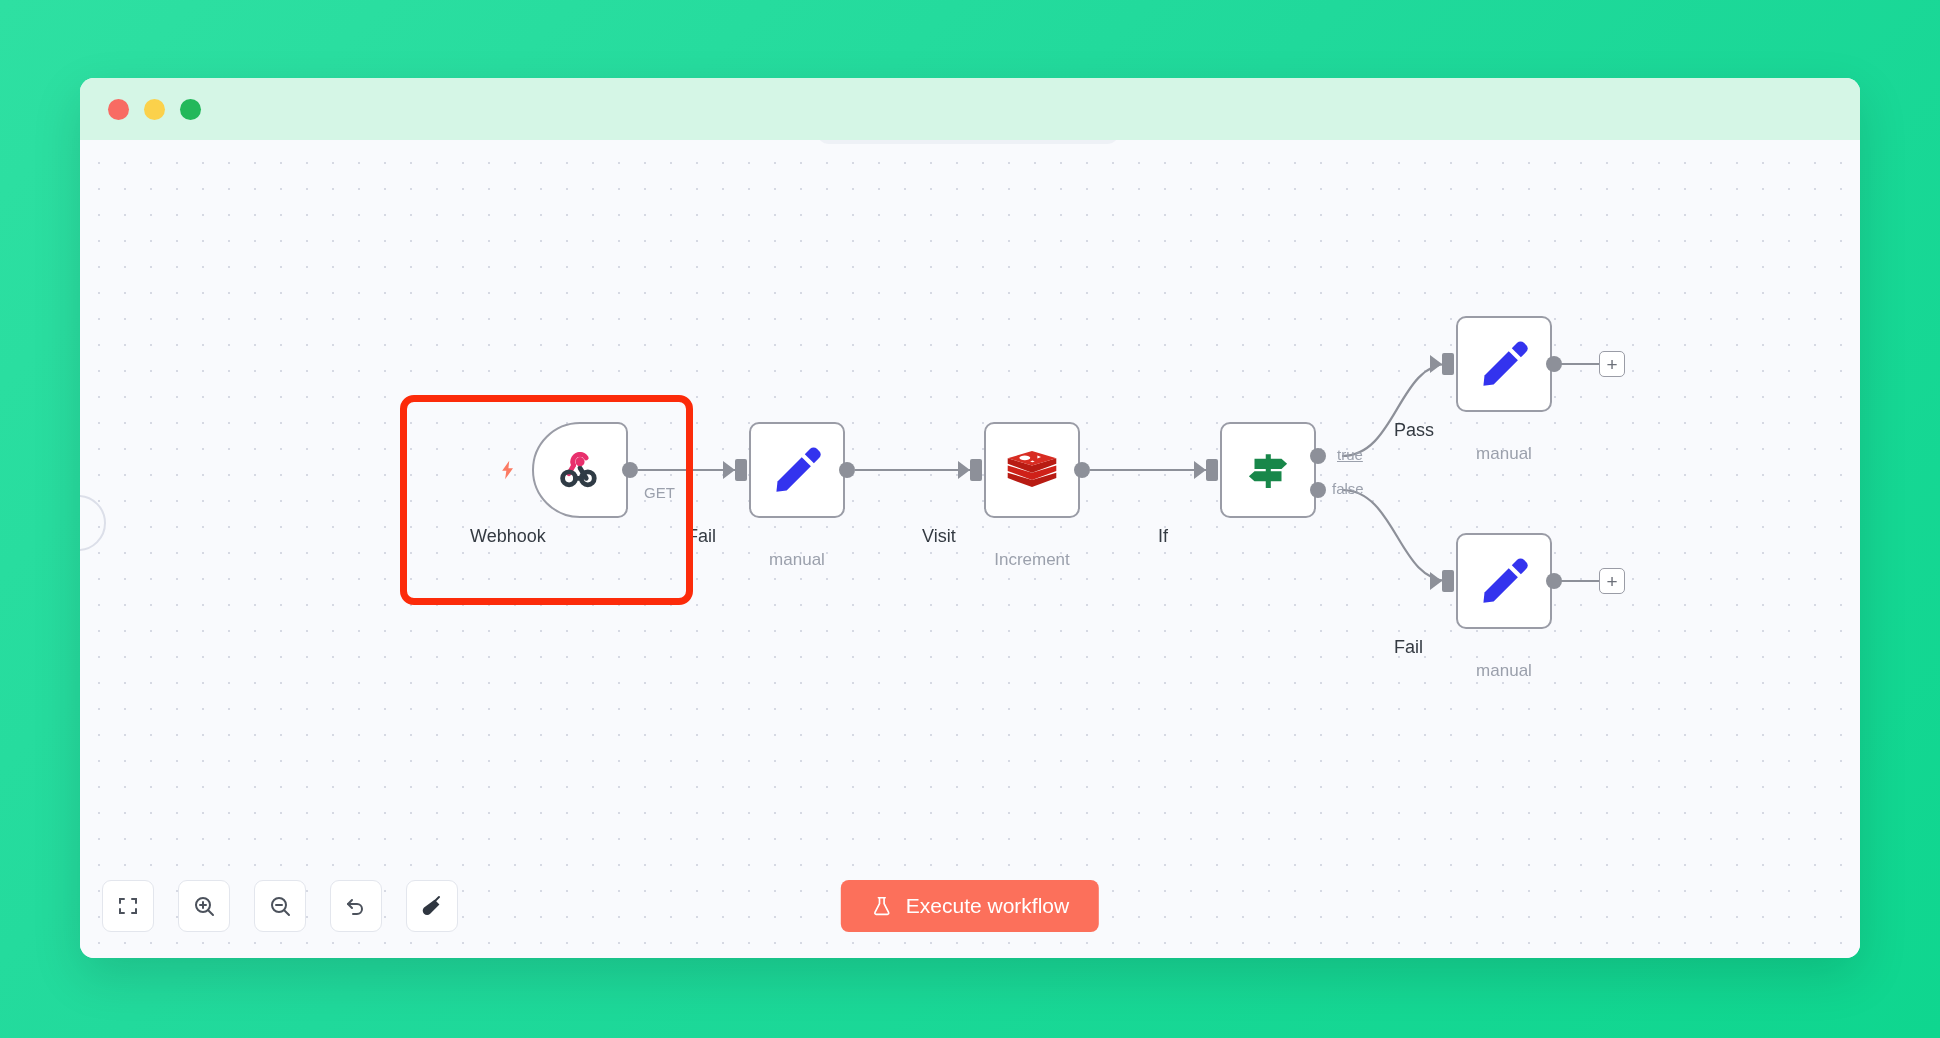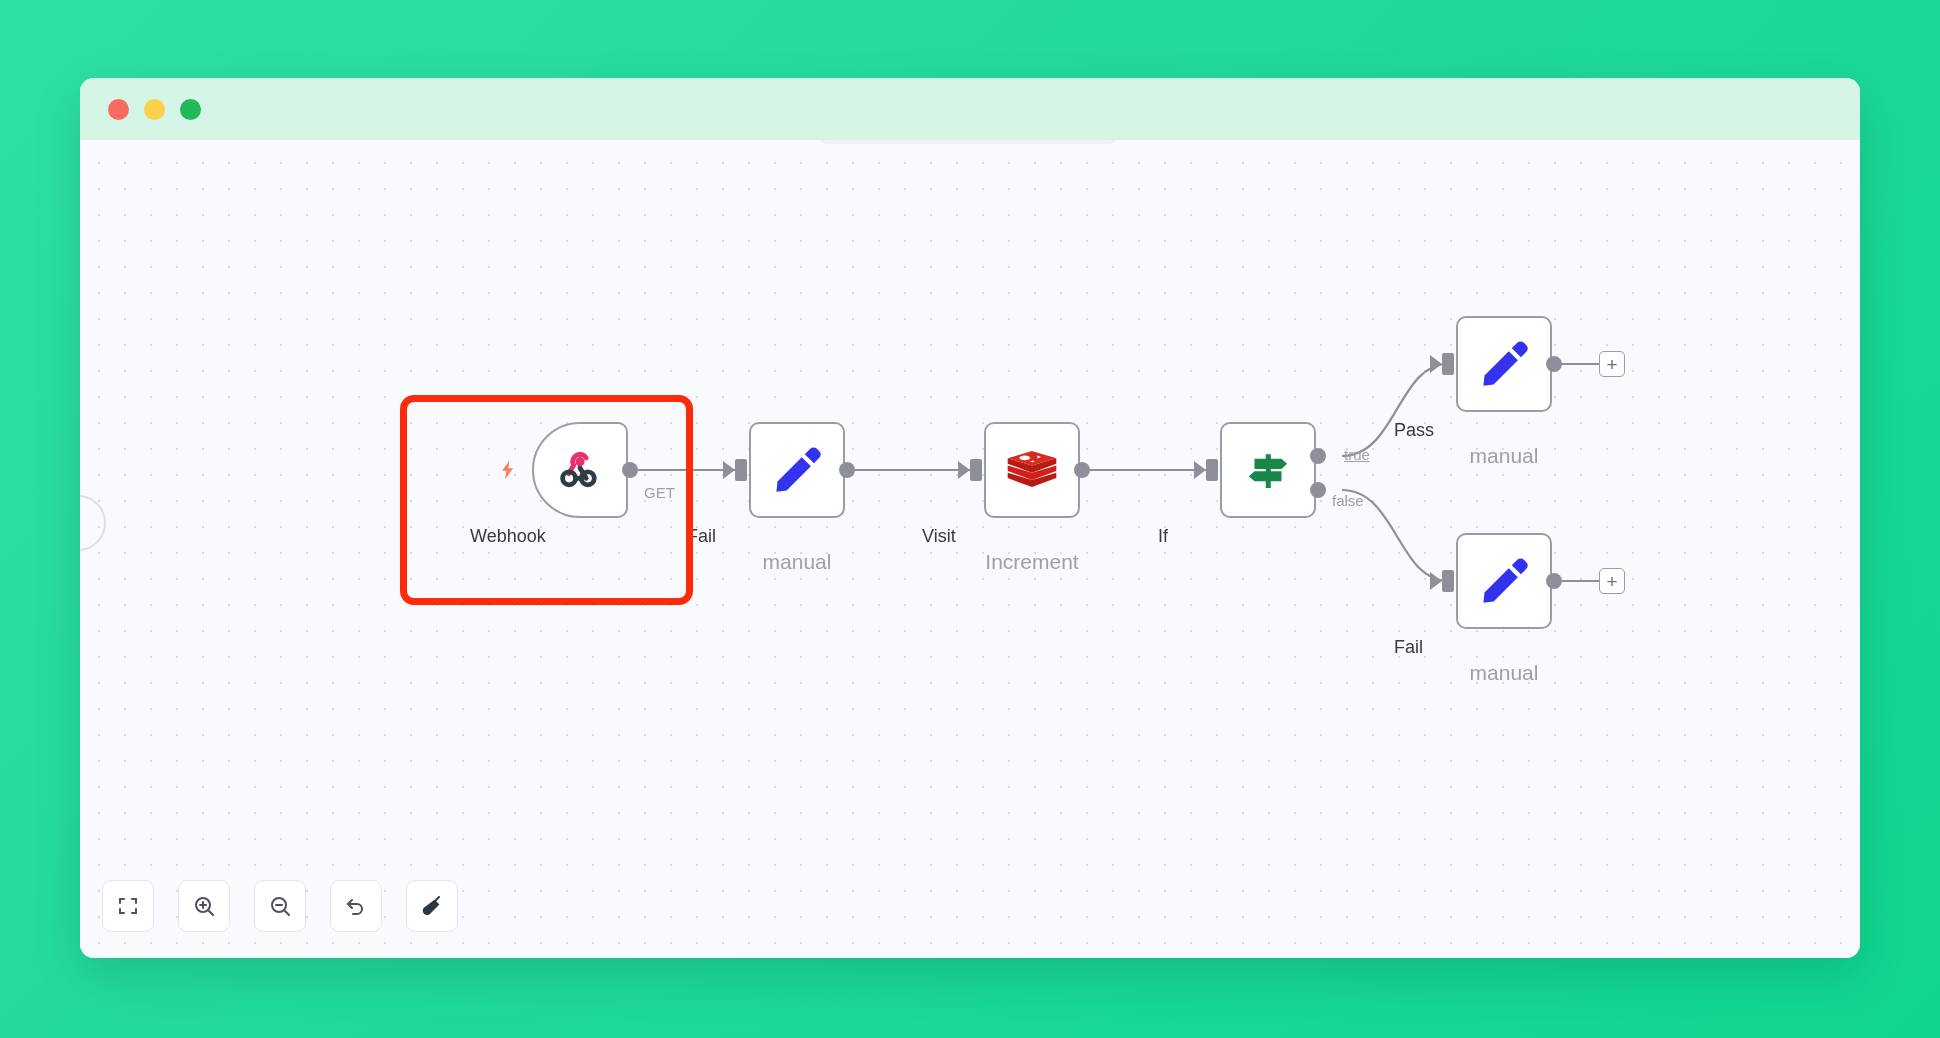--- a/index.html
+++ b/index.html
@@ -127,21 +127,21 @@
     color: #343a42;
     white-space: nowrap;
   }
 
   .node-sub {
     position: absolute;
     top: 80px;
     left: -110px;
     width: 220px;
     text-align: center;
-    font-size: 21px;
+    font-size: 17px;
     color: #9ba0ac;
     white-space: nowrap;
   }
 
   
   .out-dot {
     position: absolute;
     width: 16px; height: 16px;
     border-radius: 50%;
     background: #8d9099;
@@ -348,22 +348,22 @@
         <div class="in-port"></div>
         <div class="node-box">
           <svg width="54" height="54" viewBox="0 0 48 48">
             <rect x="22" y="10" width="4.5" height="30" fill="#18874a"></rect>
             <path d="M12 14 h24 l5 4.5 l-5 4.5 h-24 z" fill="#18874a"></path>
             <path d="M36 25 h-24 l-5 4.5 l5 4.5 h24 z" fill="#18874a"></path>
           </svg>
         </div>
         <div class="out-dot" style="top:-22px;"></div>
         <div class="out-dot" style="top:12px;"></div>
-        <div class="port-label" style="left:76px; top:-24px;text-decoration:underline;">true</div>
-        <div class="port-label" style="left:64px; top:22px;">false</div>
+        <div class="port-label" style="left:69px; top:-24px;text-decoration:underline;">true</div>
+        <div class="port-label" style="left:64px; top:10px;">false</div>
         <div class="node-label">If</div>
       </div>
 
       <div class="node" style="left:1424px; top:224px;">
         <div class="in-port"></div>
         <div class="node-box">
           <svg width="52" height="52" viewBox="0 0 24 24">
             <path d="M3 17.3 L14.2 6.1 l4.2 4.2 L7.2 21.5 L2.5 22 z" fill="#3333ee"></path>
             <path d="M15.6 4.7 L18.1 2.2 a2.2 2.2 0 0 1 3.1 0 l1.1 1.1 a2.2 2.2 0 0 1 0 3.1 l-2.5 2.5 z" fill="#3333ee"></path>
           </svg>
@@ -437,16 +437,25 @@
         <div class="tool-btn">
           <svg width="24" height="24" viewBox="0 0 24 24">
             <g stroke="#2f3640" stroke-width="2" stroke-linecap="round" fill="#2f3640">
               <path d="M19 3 L13.5 8.5" fill="none"></path>
               <path d="M14.5 7 L18 10.5 L9.5 19 a3.4 3.4 0 0 1 -4.8 0 a3.4 3.4 0 0 1 0 -4.8 z"></path>
             </g>
           </svg>
         </div>
       </div>
 
+      <button id="execute-btn">
+        <svg width="22" height="22" viewBox="0 0 24 24">
+          <g fill="none" stroke="#ffffff" stroke-width="1.8" stroke-linejoin="round" stroke-linecap="round">
+            <path d="M9.5 3 v6.3 L4.6 19 a1.4 1.4 0 0 0 1.2 2.1 h12.4 a1.4 1.4 0 0 0 1.2 -2.1 L14.5 9.3 V3"></path>
+            <path d="M8.3 3 h7.4"></path>
+          </g>
+        </svg>
+        <span>Execute workflow</span>
+      </button>
 
     </div>
   </div>
 </div>
 
 </body></html>

